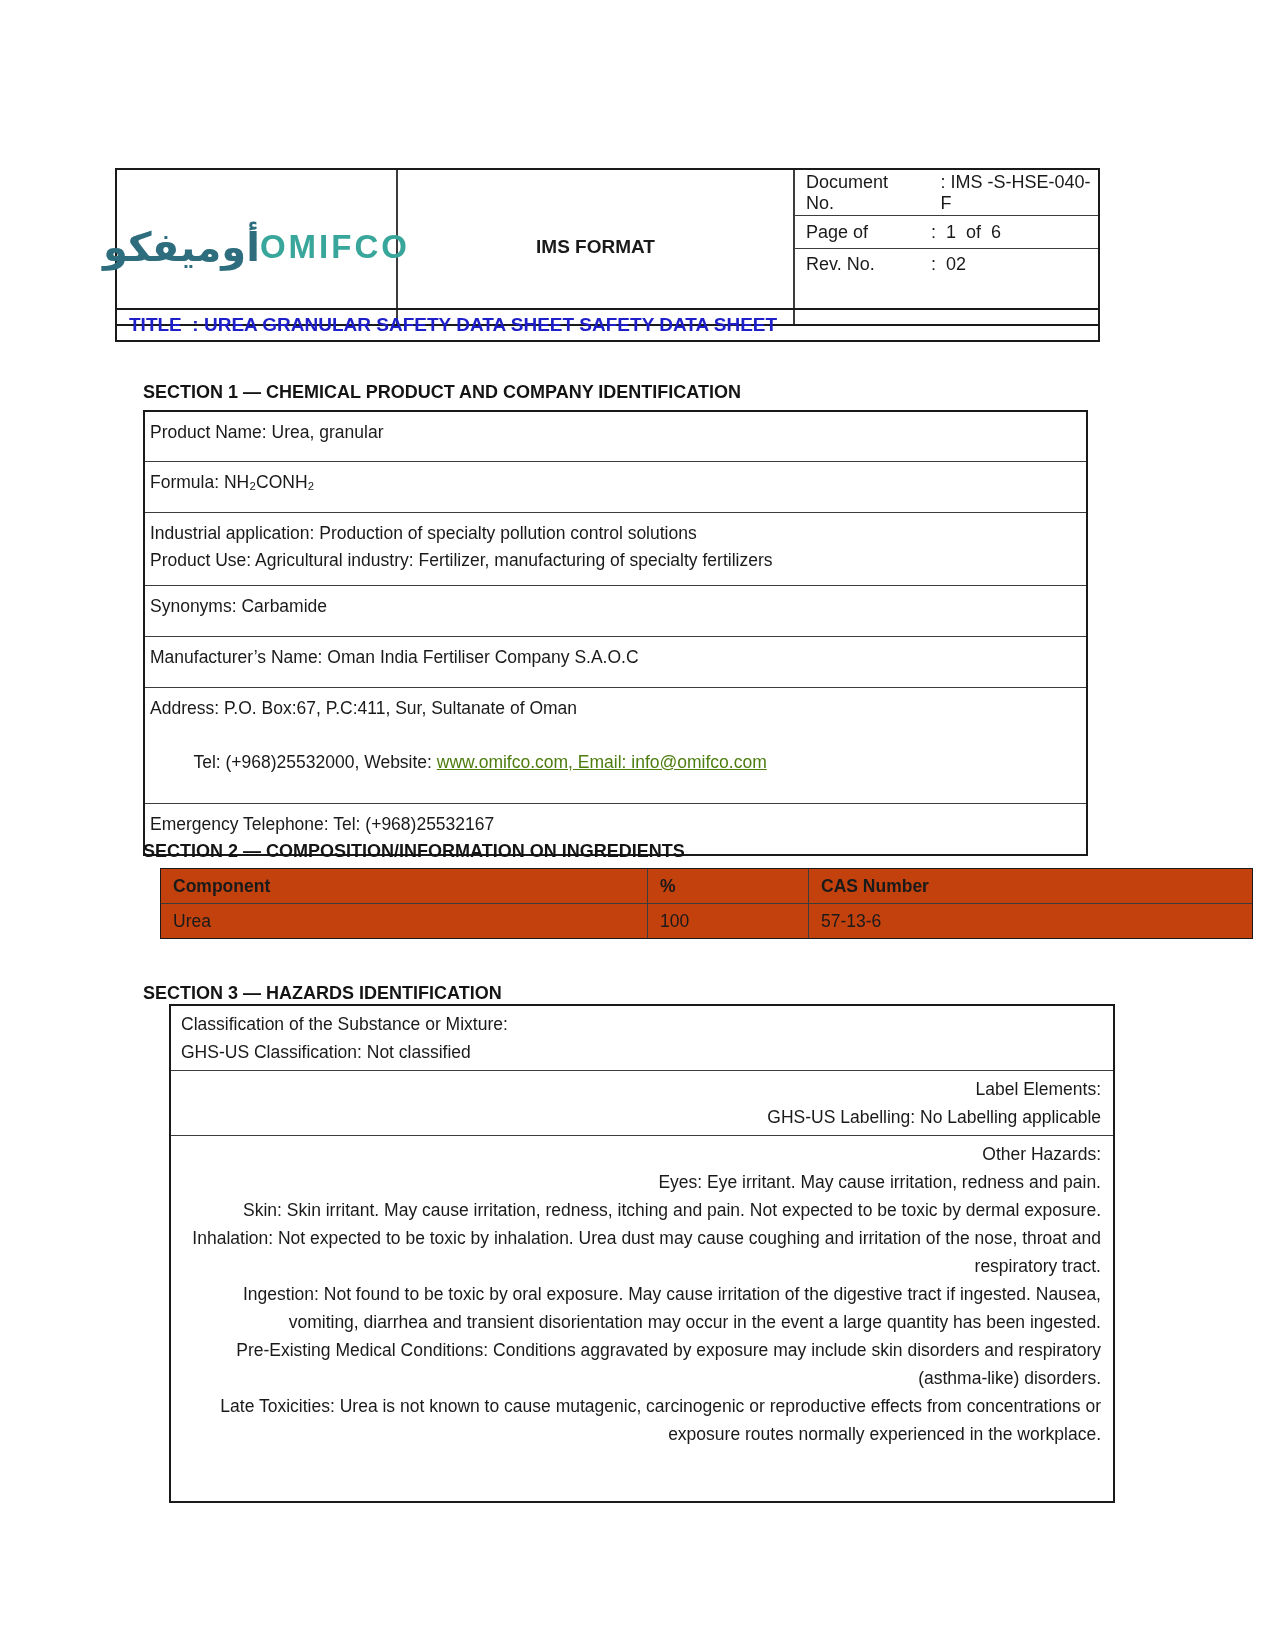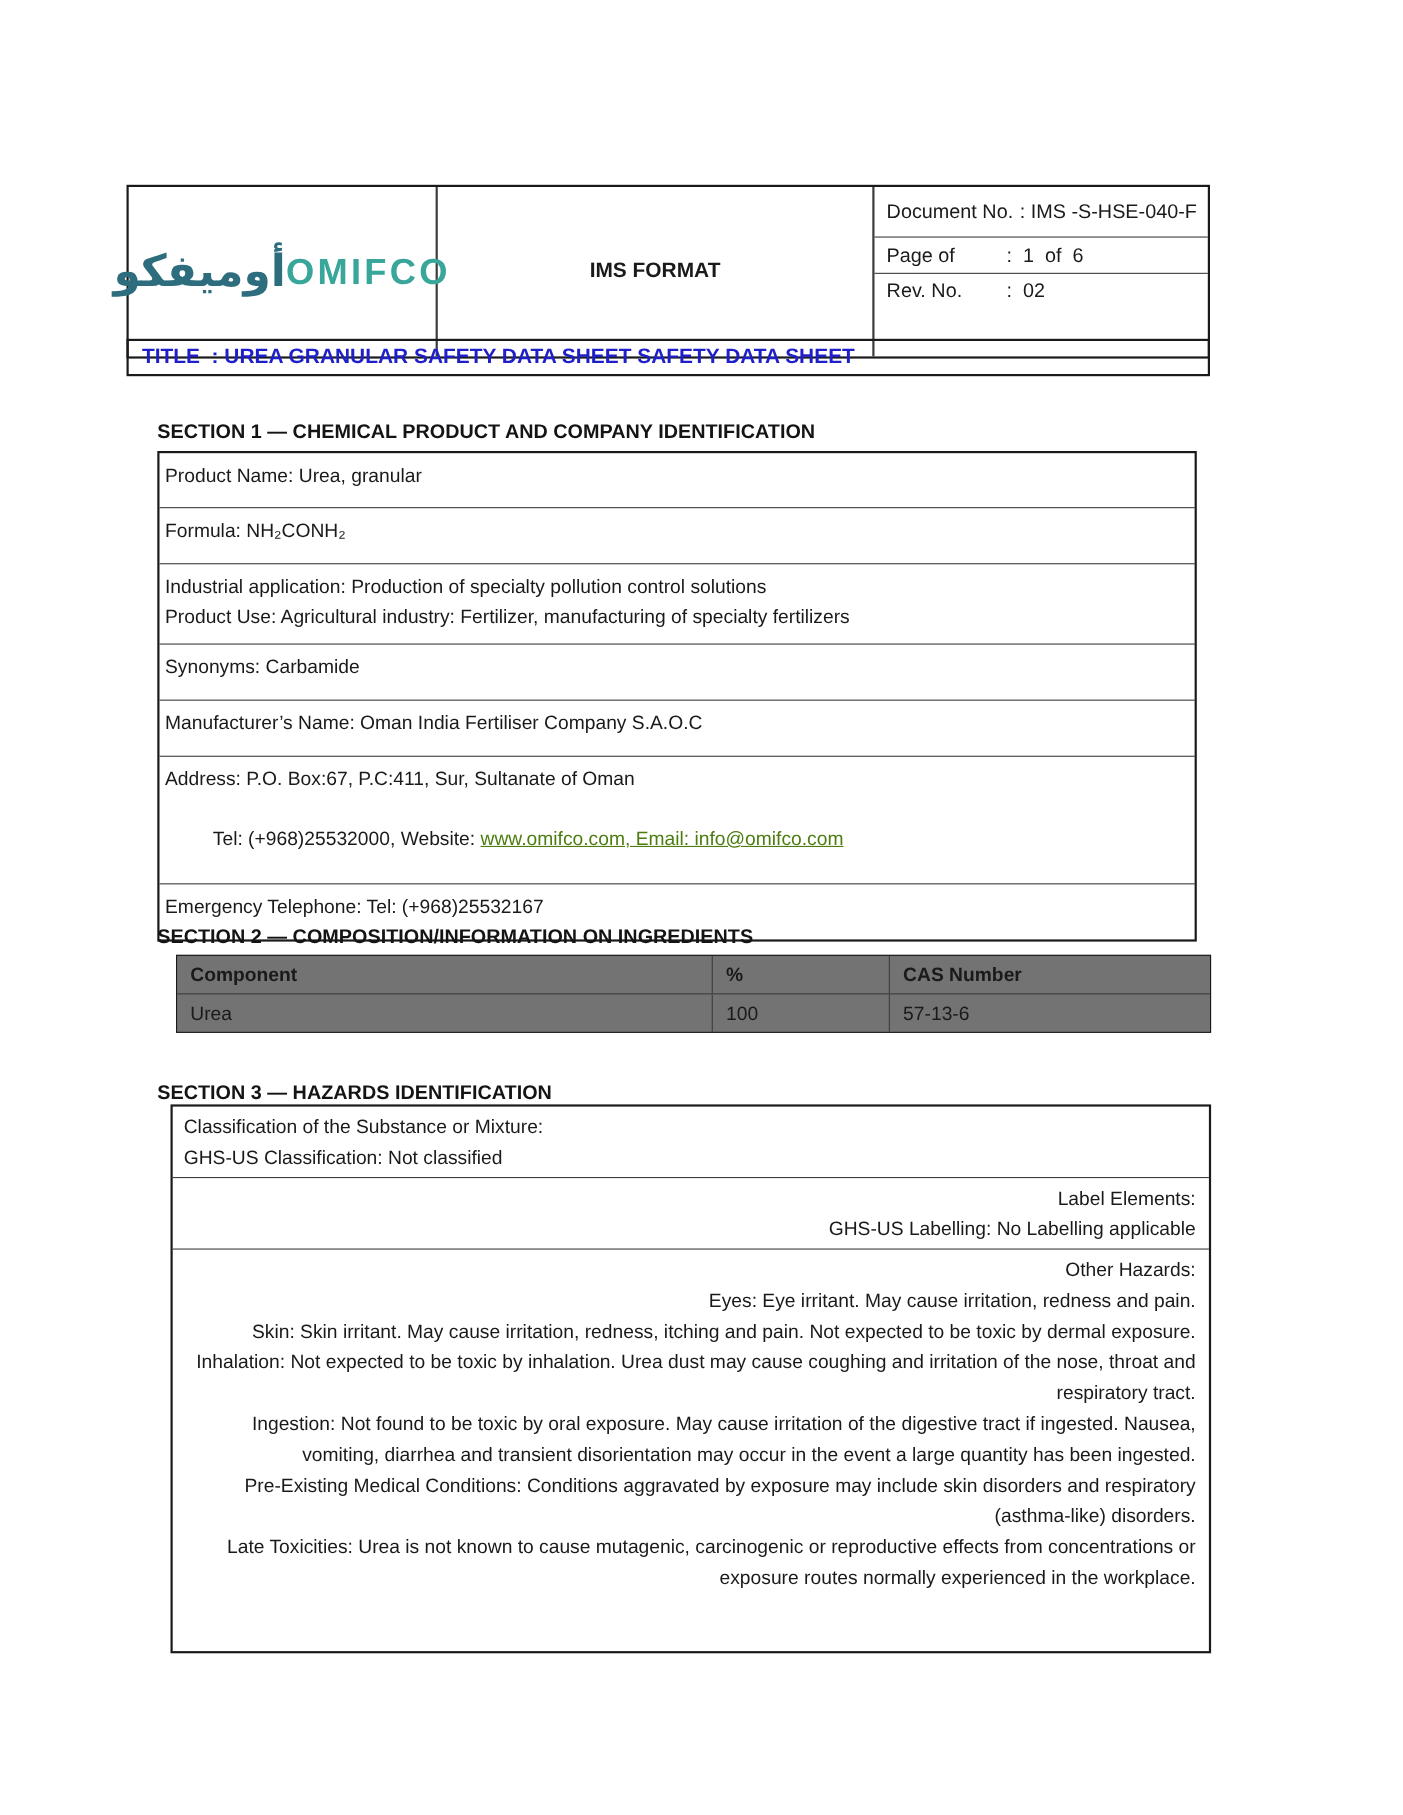--- a/index.html
+++ b/index.html
@@ -10,21 +10,21 @@
   
   .header-table { position:absolute; left:115px; top:168px; width:985px; height:158px;
                   border:2px solid #1a1a1a; display:flex; background:#fff; }
   .logo-cell { width:281px; border-right:2px solid #3c3c3c; display:flex; 
                align-items:center; justify-content:center; }
   .logo-ar { font-family:"DejaVu Sans", sans-serif; font-size:40px; font-weight:bold; line-height:1.05; }
   .logo-latin { font-size:33px; font-weight:bold; letter-spacing:3px; line-height:1.1; }
   .format-cell { width:397px; border-right:2px solid #3c3c3c; display:flex; align-items:center;
                  justify-content:center; font-weight:bold; font-size:19px; }
   .info-cell { flex:1; display:flex; flex-direction:column; font-size:18px; }
-  .info-row { display:flex; padding-left:11px; align-items:center; }
+  .info-row { display:flex; padding-left:11px; align-items:center;gap:16px; }
   .info-row .ilabel { min-width:103px; white-space:pre-wrap; }
   .info-row .ivalue { white-space:pre-wrap; margin-left:6px; }
   .irow1 { height:46px; border-bottom:1.5px solid #3c3c3c; }
   .irow2 { height:33px; border-bottom:1.5px solid #3c3c3c; }
   .irow3 { flex:1; align-items:flex-start; padding-top:5px; }
 
   
   .title-bar { position:absolute; left:115px; top:308px; width:985px; height:34px;
                border:2px solid #1a1a1a; display:flex; align-items:center; padding-left:12px; }
   .title-text { color:#1f1fc9; font-weight:bold; font-size:19px; white-space:pre-wrap; }
@@ -38,31 +38,31 @@
   
   .table1 { position:absolute; left:143px; top:410px; width:945px; border:2px solid #1a1a1a; background:#fff; }
   .t1row { padding:7px 6px 0 5px; font-size:17.5px; line-height:27px; border-top:1.5px solid #3c3c3c; }
   .t1row:first-child { border-top:none; }
   .r-h50 { min-height:49px; } .r-h52 { min-height:51px; } .r-h74 { min-height:73px; }
   b.lbl { font-weight:normal; }
   .doclink { color:#4d7c0f; text-decoration:underline; cursor:pointer; }
   .indent-line { white-space:pre-wrap; }
 
   
-  .table2 { position:absolute; left:160px; top:868px; width:941px; border:1.5px solid #1a1a1a; background:#737373; }
+  .table2 { position:absolute; left:160px; top:868px; width:1093px; border:1.5px solid #1a1a1a; background:#c2410c; }
   .t2row { display:flex; }
   .t2row + .t2row { border-top:1.5px solid #3c3c3c; }
   .t2cell { padding:4px 6px 4px 12px; font-size:17.5px; line-height:26px; }
   .t2c1 { width:487px; border-right:1.5px solid #3c3c3c; }
   .t2c2 { width:161px; border-right:1.5px solid #3c3c3c; }
   .t2c3 { flex:1; }
   .t2head .t2cell { font-weight:bold; }
 
   
-  .table3 { position:absolute; left:155px; top:1004px; width:946px; border:2px solid #1a1a1a; background:#fff; }
+  .table3 { position:absolute; left:169px; top:1004px; width:946px; border:2px solid #1a1a1a; background:#fff; }
   .t3row { padding:4px 12px 4px 10px; font-size:17.5px; line-height:28px; }
   .t3row + .t3row { border-top:1.5px solid #3c3c3c;text-align:right; }
   .t3r1 { min-height:59px; } .t3r2 { min-height:54px; } .t3r3 { min-height:366px; }
   .t3row p { margin:0; }
 </style>
 </head>
 <body>
 
 <div class="page">
 

